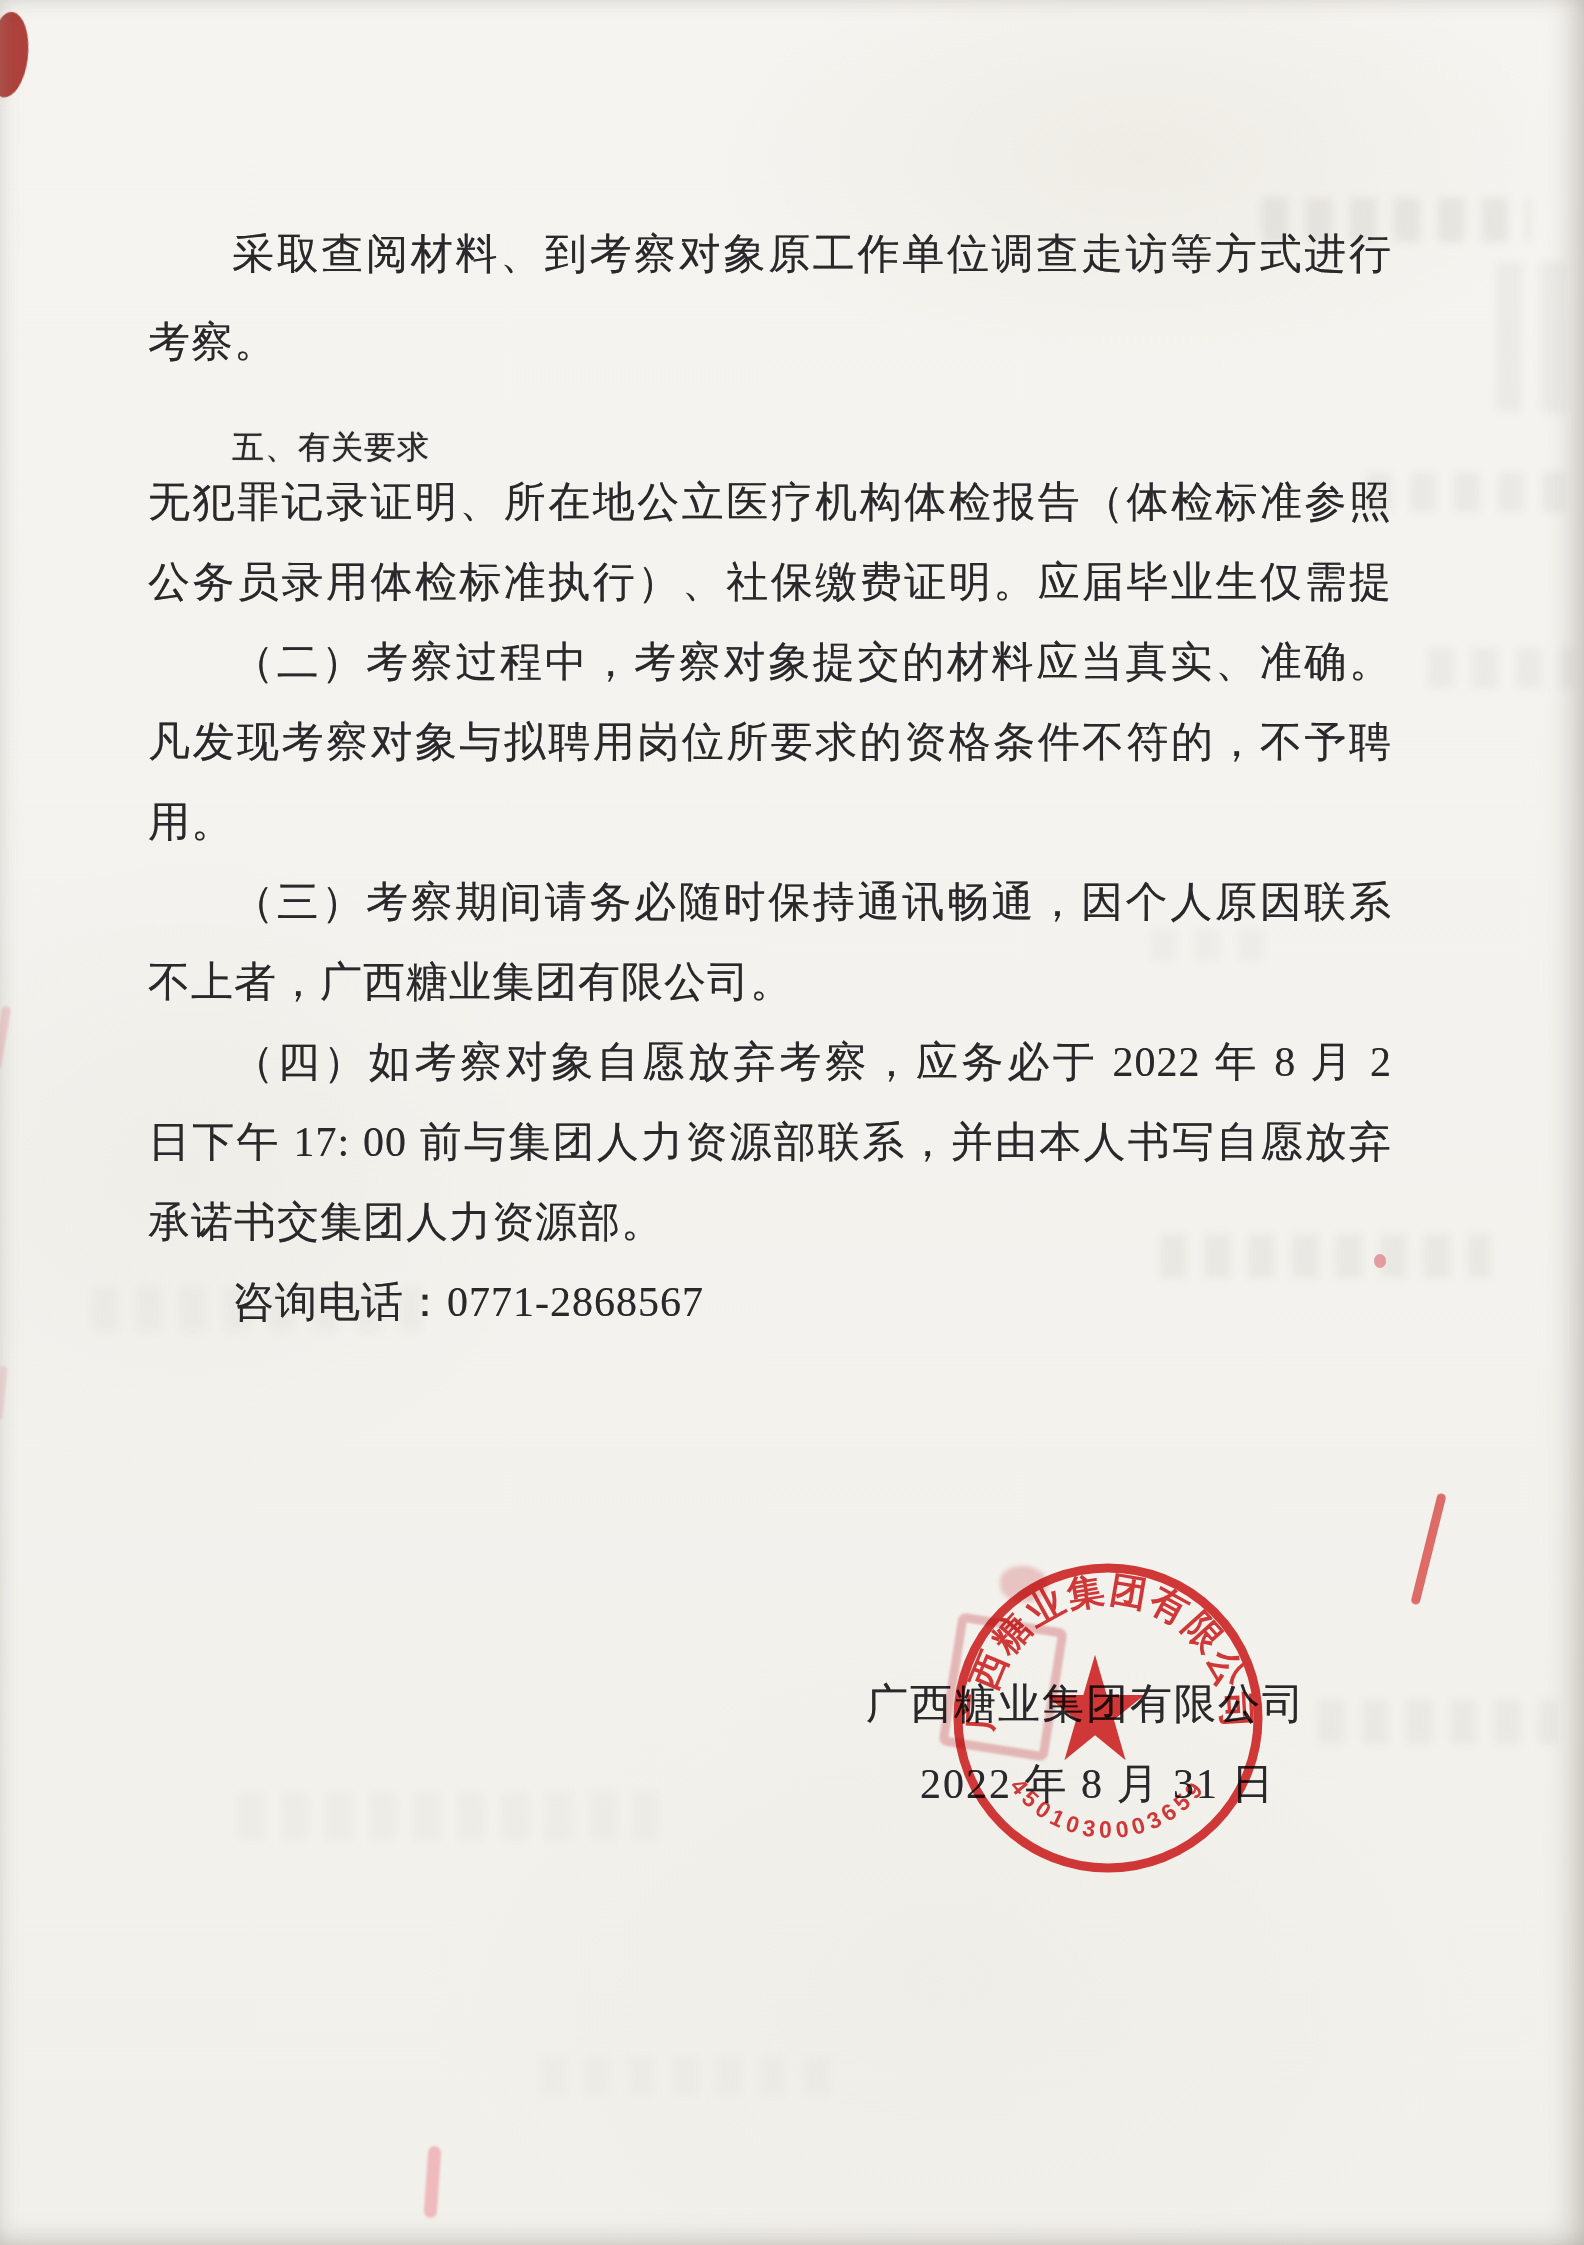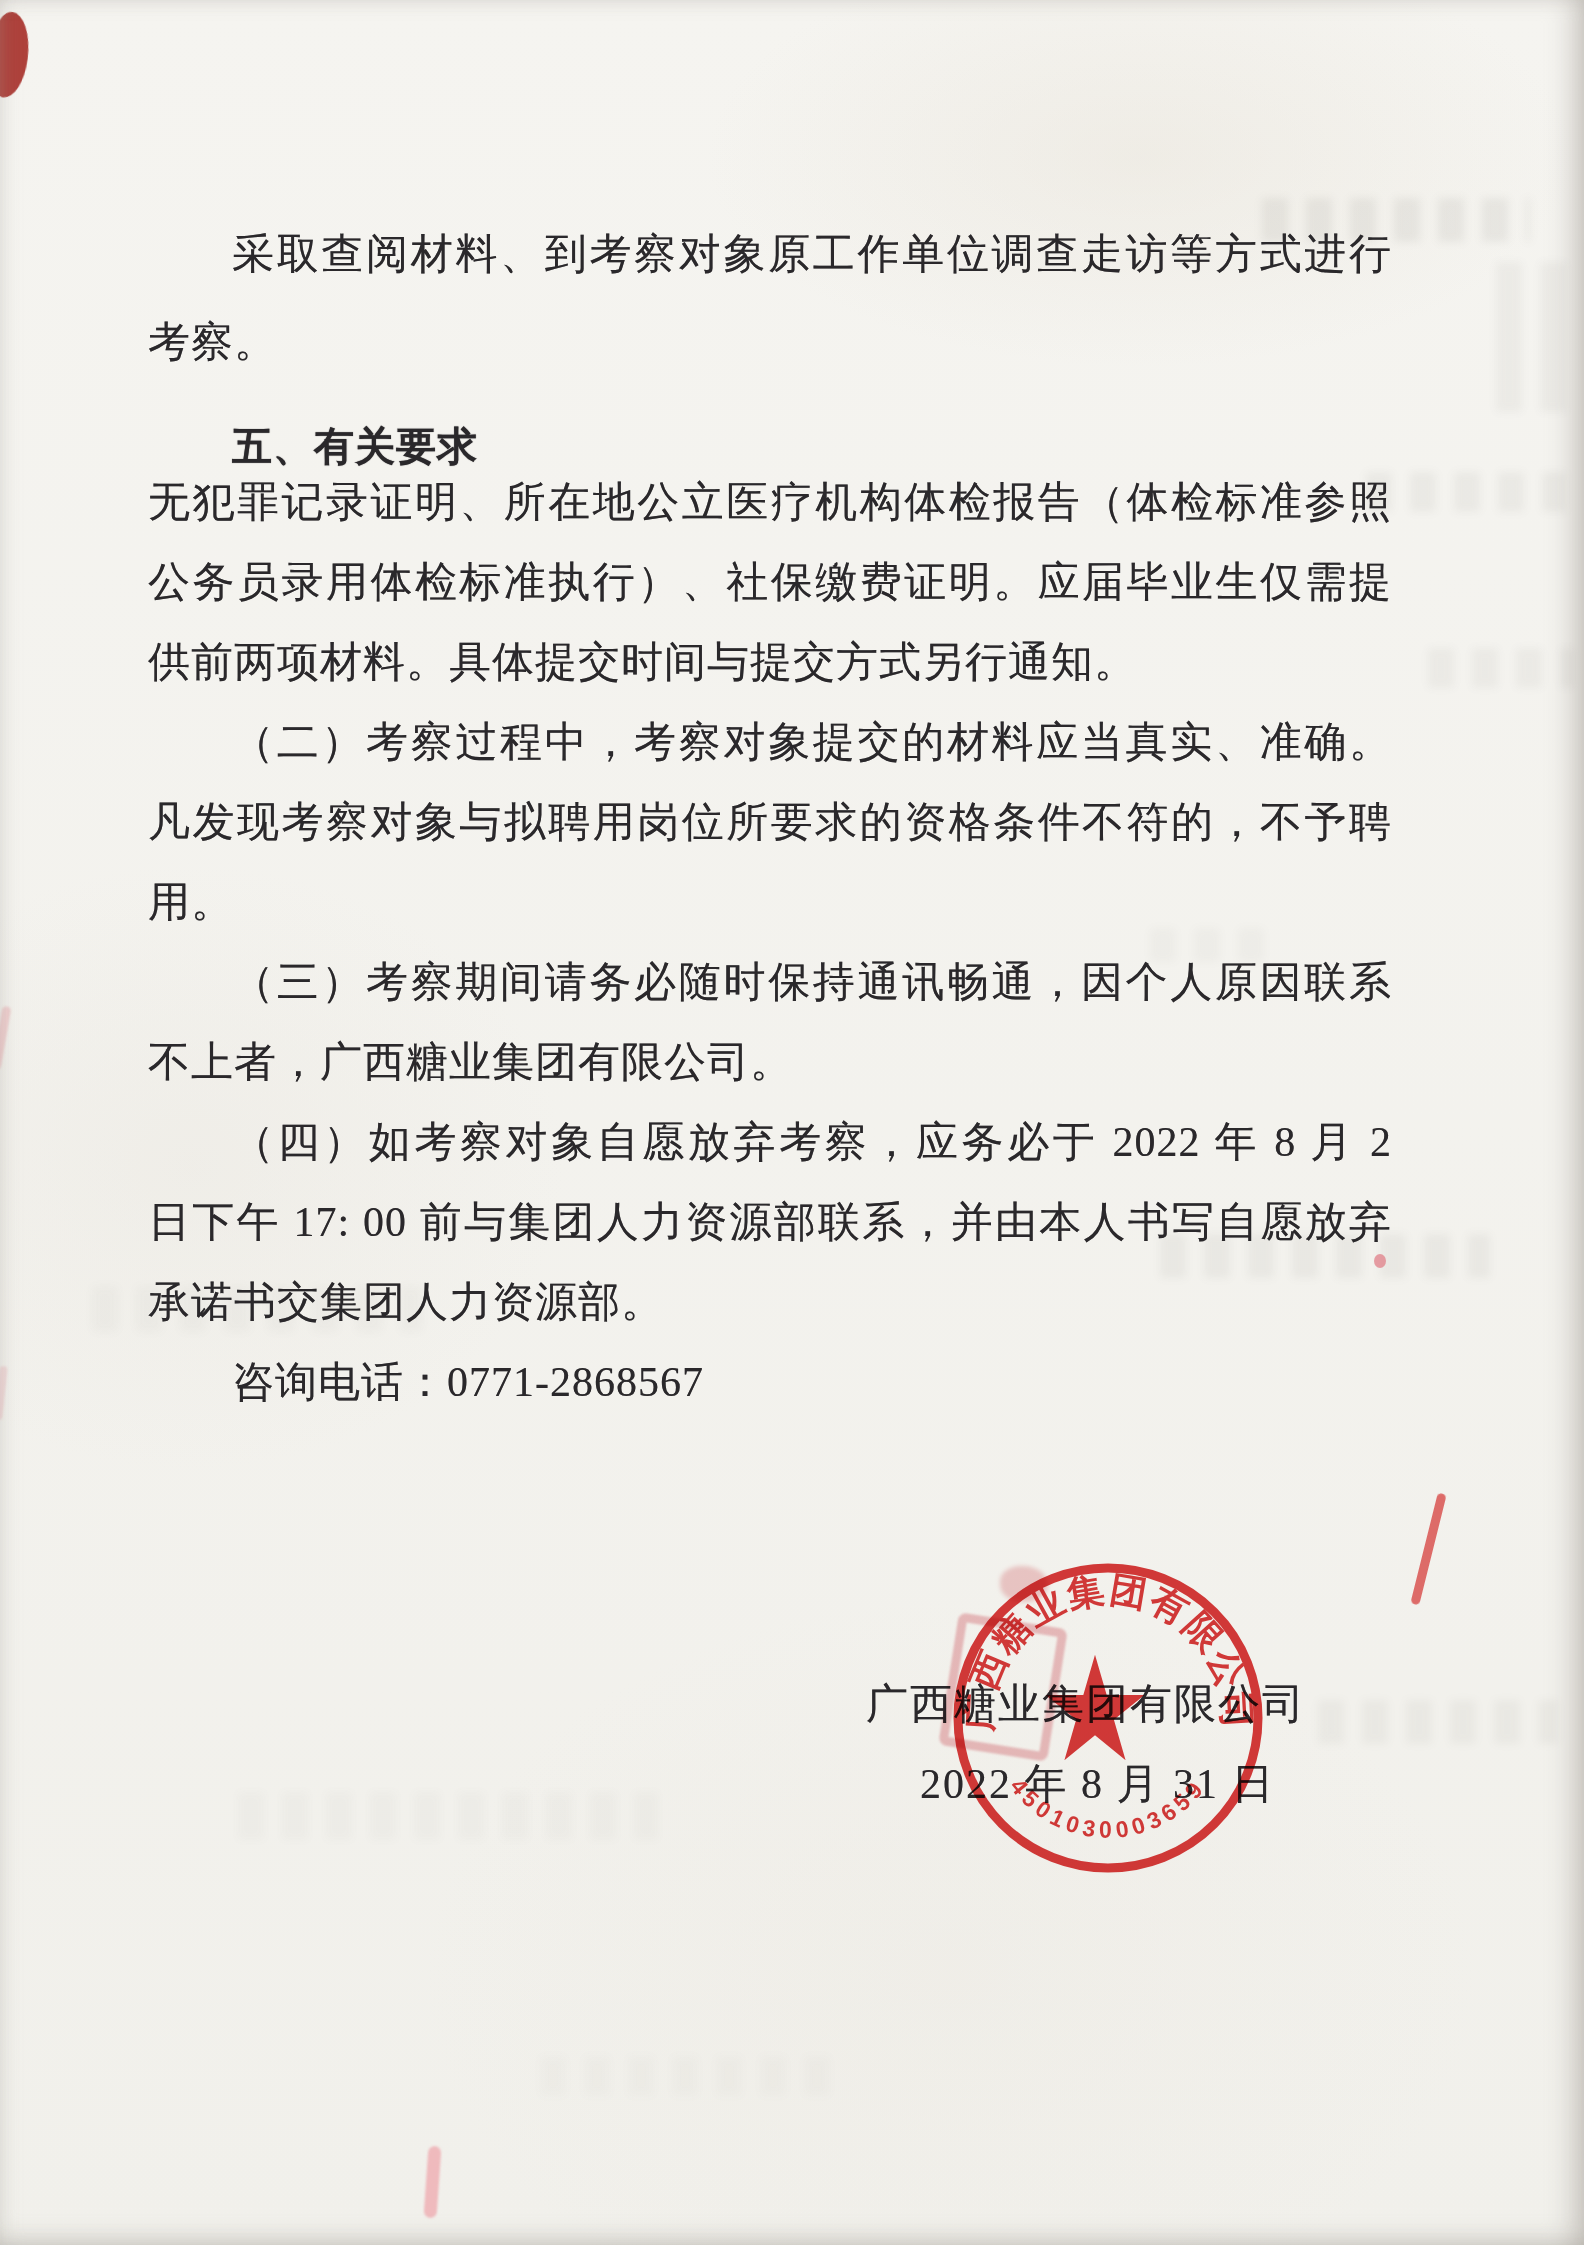--- a/index.html
+++ b/index.html
@@ -31,21 +31,21 @@
   
   .text-block{position:absolute;left:148px;top:0;width:1244px;height:2245px;}
   .doc-line{
     position:absolute;left:0;width:1244px;height:64px;
     font-size:42px;line-height:64px;color:#2a282b;
     letter-spacing:1px;
     text-shadow:0 0 .5px rgba(40,38,40,.55);
   }
   .ind{padding-left:84px;width:1160px;}
   .jl{text-align:justify;text-align-last:justify;}
-  .bold{font-weight:bold;font-size:40px;text-shadow:0 0 1px rgba(30,28,30,.8);}
+  .bold{font-weight:normal;font-size:32px;text-shadow:0 0 1px rgba(30,28,30,.8);}
   .doc-line:nth-child(1){top:222px}
   .doc-line:nth-child(2){top:310px}
   .doc-line:nth-child(3){top:415px}
   .doc-line:nth-child(4){top:470px}
   .doc-line:nth-child(5){top:550px}
   .doc-line:nth-child(6){top:630px}
   .doc-line:nth-child(7){top:710px}
   .doc-line:nth-child(8){top:790px}
   .doc-line:nth-child(9){top:870px}
   .doc-line:nth-child(10){top:950px}
@@ -143,21 +143,20 @@
   <div class="ghost" style="left:1318px;top:1700px;width:240px;height:44px;opacity:.22;"></div>
   <div class="ghost" style="left:238px;top:1792px;width:420px;height:48px;opacity:.12;"></div>
   <div class="ghost" style="left:540px;top:2056px;width:300px;height:40px;opacity:.10;"></div>
 
   <div class="text-block">
     <div class="doc-line ind jl">采取查阅材料、到考察对象原工作单位调查走访等方式进行</div>
     <div class="doc-line">考察。</div>
     <div class="doc-line ind bold">五、有关要求</div>
     <div class="doc-line jl">无犯罪记录证明、所在地公立医疗机构体检报告（体检标准参照</div>
     <div class="doc-line jl">公务员录用体检标准执行）、社保缴费证明。应届毕业生仅需提</div>
-    <div class="doc-line">供前两项材料。具体提交时间与提交方式另行通知。</div>
     <div class="doc-line ind jl">（二）考察过程中，考察对象提交的材料应当真实、准确。</div>
     <div class="doc-line jl">凡发现考察对象与拟聘用岗位所要求的资格条件不符的，不予聘</div>
     <div class="doc-line">用。</div>
     <div class="doc-line ind jl">（三）考察期间请务必随时保持通讯畅通，因个人原因联系</div>
     <div class="doc-line">不上者，广西糖业集团有限公司。</div>
     <div class="doc-line ind jl">（四）如考察对象自愿放弃考察，应务必于 2022 年 8 月 2</div>
     <div class="doc-line jl">日下午 17: 00 前与集团人力资源部联系，并由本人书写自愿放弃</div>
     <div class="doc-line">承诺书交集团人力资源部。</div>
     <div class="doc-line ind">咨询电话：0771-2868567</div>
   </div>

